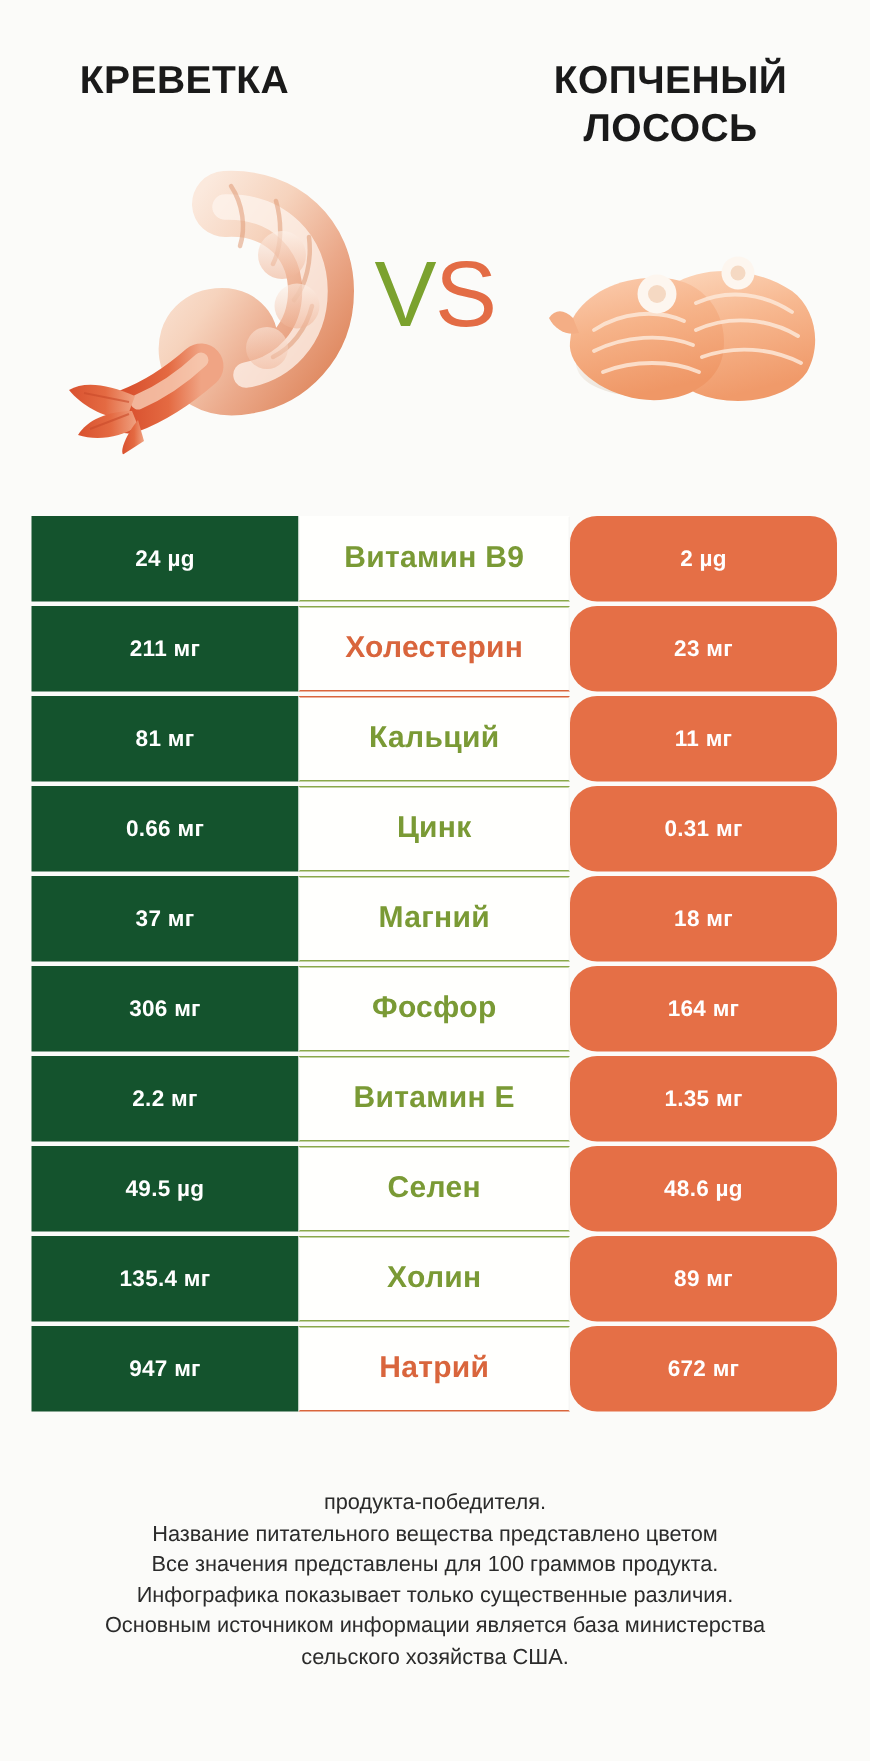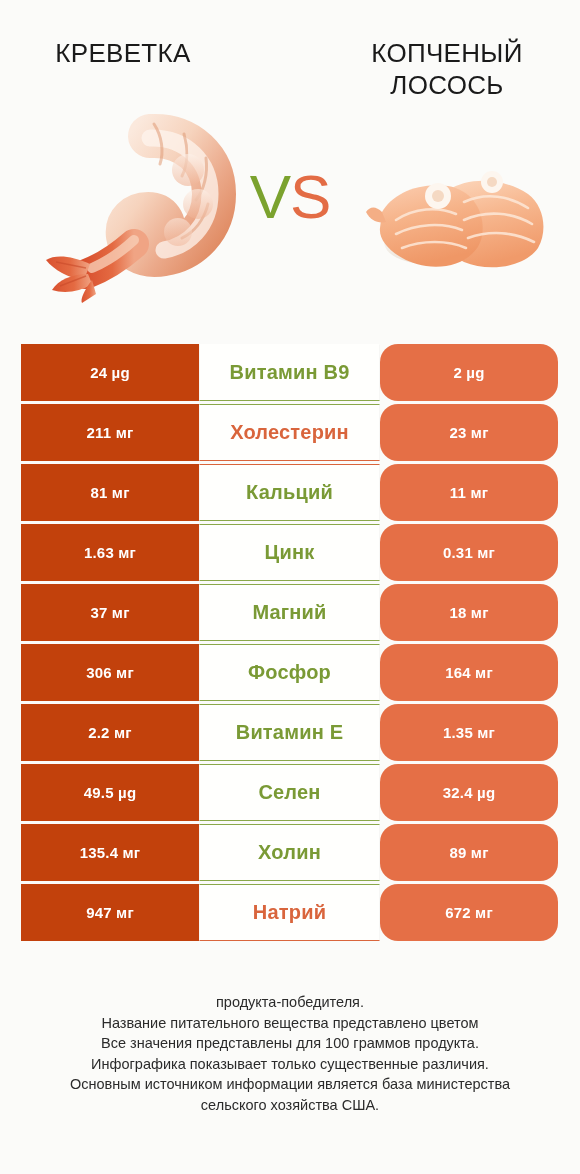--- a/index.html
+++ b/index.html
@@ -21,21 +21,21 @@
   
   .header {
     position: relative;
     height: 330px;
     width: 580px;
   }
   .title {
     position: absolute;
     top: 38px;
     font-size: 26px;
-    font-weight: 400;
+    font-weight: 700;
     letter-spacing: 0.3px;
     line-height: 1.22;
     text-align: center;
     color: #1a1a1a;
     font-family: "Liberation Sans", "DejaVu Sans", sans-serif;
   }
   .title-left {
     left: 8px;
     width: 230px;
   }
@@ -82,21 +82,21 @@
     display: flex;
     align-items: center;
     justify-content: center;
     font-size: 15px;
     font-weight: bold;
     letter-spacing: 0.2px;
     height: 57px;
   }
   .cell-left {
     width: 178px;
-    background: #c2410c;
+    background: #14532d;
     color: #ffffff;
   }
   .cell-mid {
     width: 181px;
     background: #fffffd;
     font-size: 20px;
     border-top: 1px solid transparent;
     border-bottom: 1px solid transparent;
     border-left: 1px solid rgba(0,0,0,0.03);
     border-right: 1px solid rgba(0,0,0,0.03);
@@ -252,21 +252,21 @@
       <div class="cell cell-left">211 мг</div>
       <div class="cell cell-mid win-orange mid-b-orange mid-t-green">Холестерин</div>
       <div class="cell cell-right">23 мг</div>
     </div>
     <div class="row">
       <div class="cell cell-left">81 мг</div>
       <div class="cell cell-mid win-green mid-b-green mid-t-orange">Кальций</div>
       <div class="cell cell-right">11 мг</div>
     </div>
     <div class="row">
-      <div class="cell cell-left">1.63 мг</div>
+      <div class="cell cell-left">0.66 мг</div>
       <div class="cell cell-mid win-green mid-b-green mid-t-green">Цинк</div>
       <div class="cell cell-right">0.31 мг</div>
     </div>
     <div class="row">
       <div class="cell cell-left">37 мг</div>
       <div class="cell cell-mid win-green mid-b-green mid-t-green">Магний</div>
       <div class="cell cell-right">18 мг</div>
     </div>
     <div class="row">
       <div class="cell cell-left">306 мг</div>
@@ -274,21 +274,21 @@
       <div class="cell cell-right">164 мг</div>
     </div>
     <div class="row">
       <div class="cell cell-left">2.2 мг</div>
       <div class="cell cell-mid win-green mid-b-green mid-t-green">Витамин E</div>
       <div class="cell cell-right">1.35 мг</div>
     </div>
     <div class="row">
       <div class="cell cell-left">49.5 µg</div>
       <div class="cell cell-mid win-green mid-b-green mid-t-green">Селен</div>
-      <div class="cell cell-right">32.4 µg</div>
+      <div class="cell cell-right">48.6 µg</div>
     </div>
     <div class="row">
       <div class="cell cell-left">135.4 мг</div>
       <div class="cell cell-mid win-green mid-b-green mid-t-green">Холин</div>
       <div class="cell cell-right">89 мг</div>
     </div>
     <div class="row">
       <div class="cell cell-left">947 мг</div>
       <div class="cell cell-mid win-orange mid-b-orange mid-t-green">Натрий</div>
       <div class="cell cell-right">672 мг</div>

